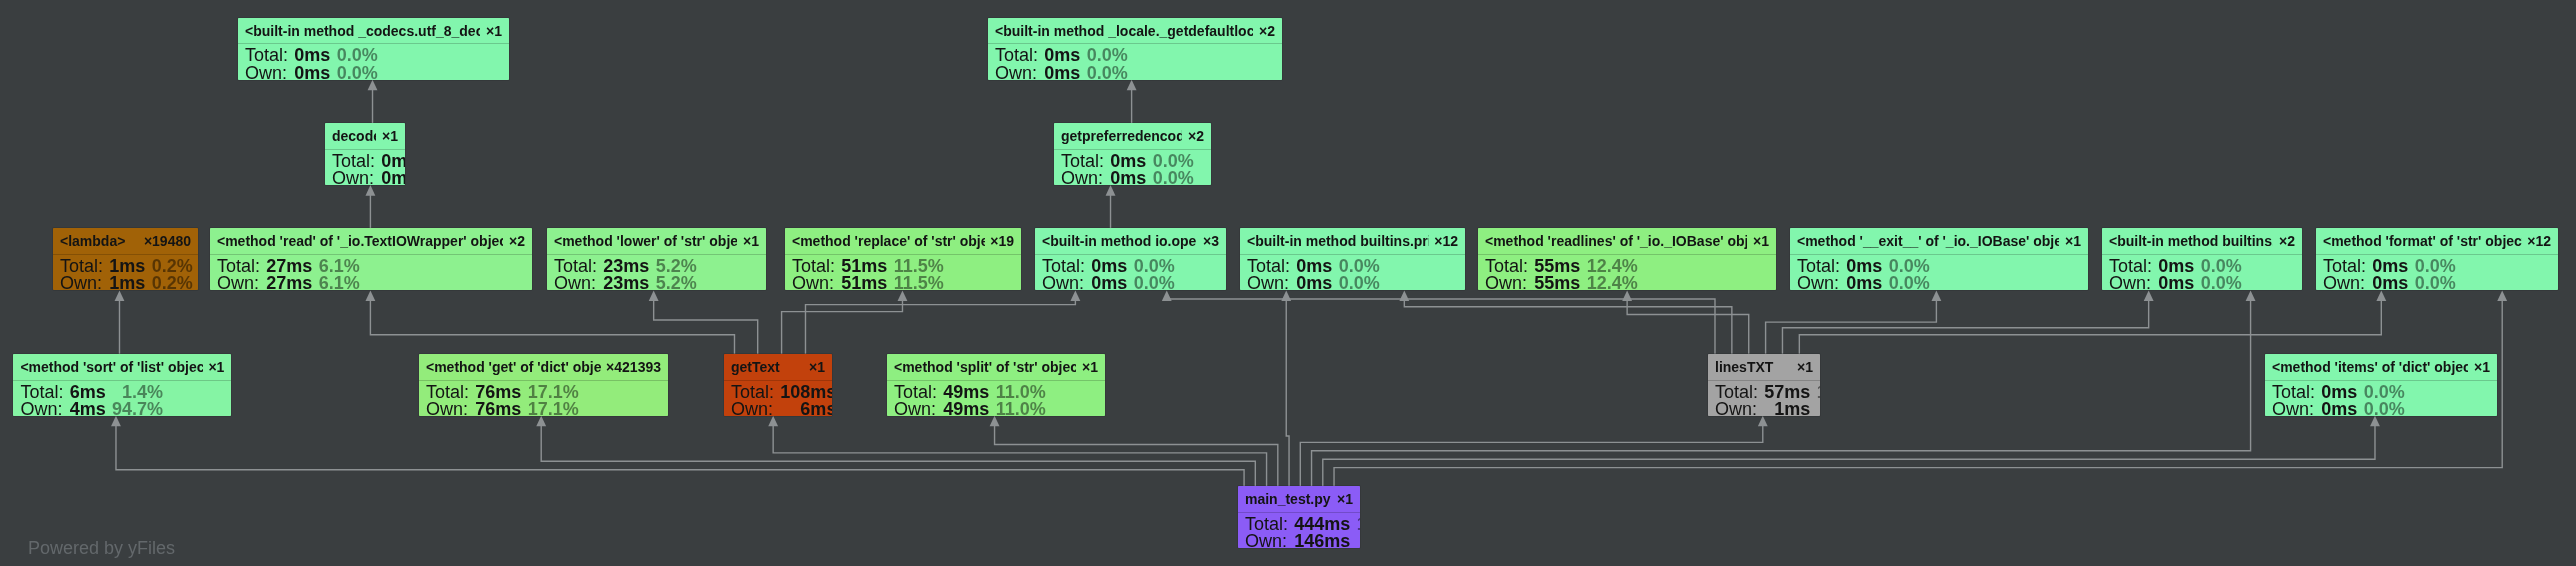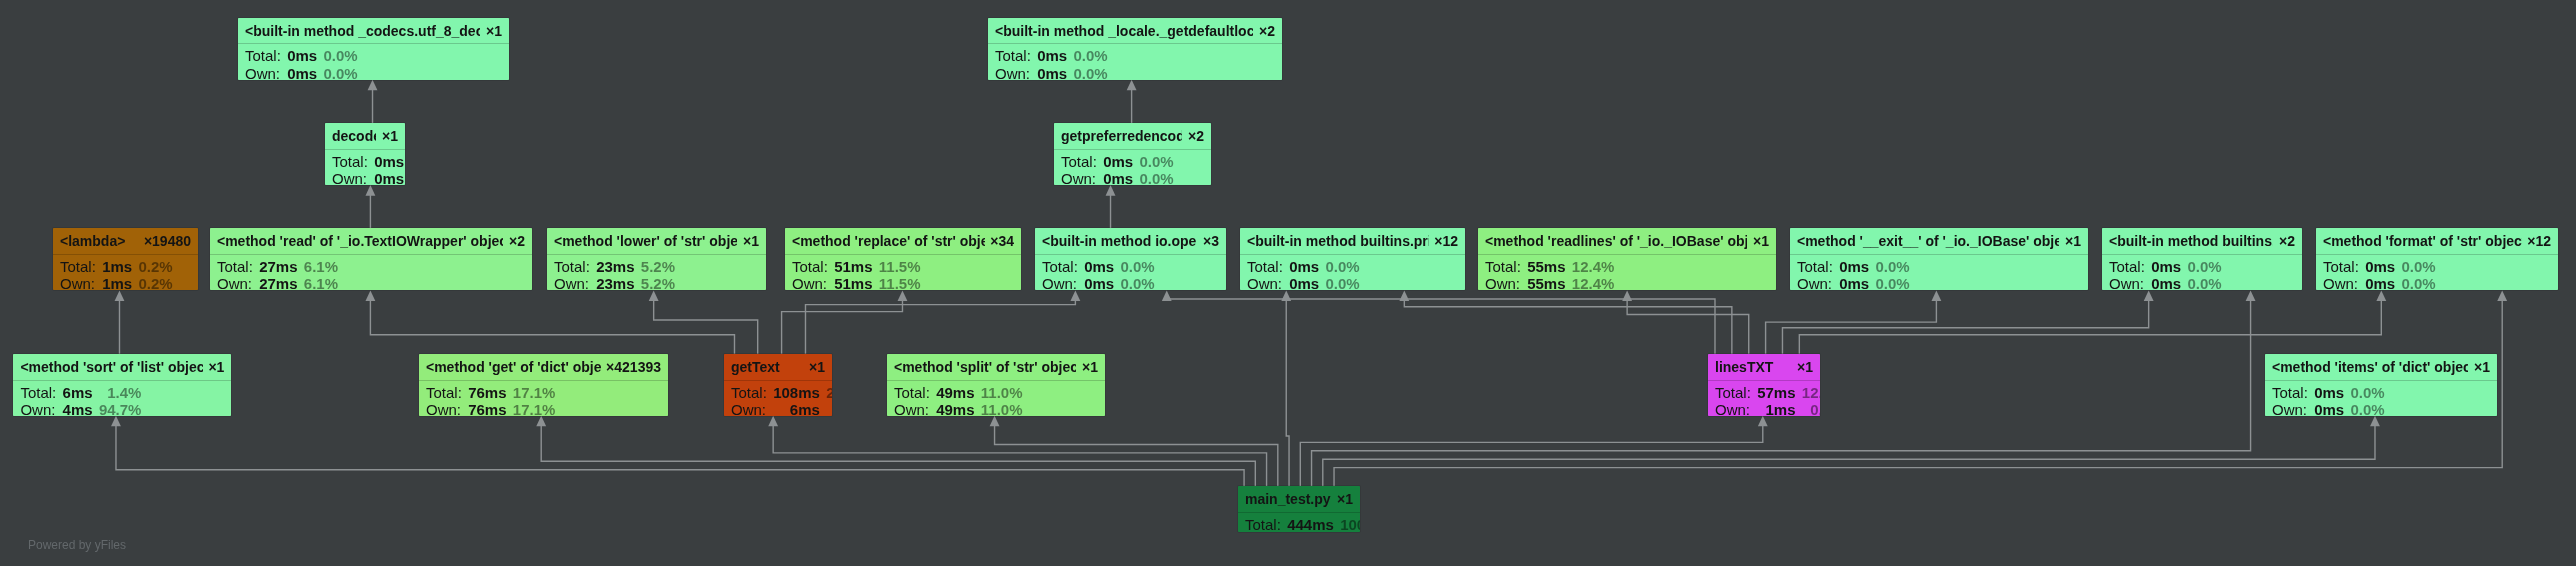--- a/index.html
+++ b/index.html
@@ -15,29 +15,29 @@
   .node .title-row{
     display:flex;align-items:center;gap:5.6px;
     padding:2.8px 7px 2.1px 7px;height:21px;
     border-bottom:0.7px solid rgba(0,0,0,0.18);
     font-weight:bold;font-size:14px;white-space:nowrap;
   }
   .node .title-row .fn-label{flex:1 1 auto;min-width:0;overflow:hidden;}
   .node .title-row .call-count{flex:0 0 auto;margin-left:auto;}
   .node .stats{
     display:inline-grid;grid-template-columns:auto max-content max-content;
-    column-gap:6.3px;row-gap:0.7px;padding:2.8px 7px;font-size:15px;line-height:17px;
+    column-gap:6.3px;row-gap:0.7px;padding:2.8px 7px;font-size:18px;line-height:17px;
     white-space:nowrap;
   }
   .node .stat-label{text-align:left;}
   .node .stat-value{font-weight:bold;text-align:right;}
   .node .stat-pct{color:rgba(0,0,0,0.45);text-align:right;font-weight:bold;}
   #powered-by{
     position:absolute;left:28px;top:538px;z-index:2;
-    font-size:12px;color:#63686b;
+    font-size:18px;color:#63686b;
   }
 </style>
 </head>
 <body>
 
 <div id="canvas">
   <svg id="edge-layer" width="2576" height="567" viewBox="0 0 3665 806">
       <polyline points="530,175 530,126" fill="none" stroke="#8d9193" stroke-width="2"></polyline>
       <polygon points="523,128 537,128 530,113" fill="#8d9193"></polygon>
       <polyline points="1610,175 1610,126" fill="none" stroke="#8d9193" stroke-width="2"></polyline>
@@ -182,21 +182,21 @@
       <span class="stat-value">23ms</span>
       <span class="stat-pct">5.2%</span>
       <span class="stat-label">Own:</span>
       <span class="stat-value">23ms</span>
       <span class="stat-pct">5.2%</span>
     </div>
   </div>
       <div class="node" style="left: 785px; top: 228px; width: 236px; height: 62px; background: rgb(142, 239, 129);">
     <div class="title-row">
       <span class="fn-label">&lt;method 'replace' of 'str' objects&gt;</span>
-      <span class="call-count">×34</span>
+      <span class="call-count">×19</span>
     </div>
     <div class="stats">
       <span class="stat-label">Total:</span>
       <span class="stat-value">51ms</span>
       <span class="stat-pct">11.5%</span>
       <span class="stat-label">Own:</span>
       <span class="stat-value">51ms</span>
       <span class="stat-pct">11.5%</span>
     </div>
   </div>
@@ -333,21 +333,21 @@
     </div>
     <div class="stats">
       <span class="stat-label">Total:</span>
       <span class="stat-value">49ms</span>
       <span class="stat-pct">11.0%</span>
       <span class="stat-label">Own:</span>
       <span class="stat-value">49ms</span>
       <span class="stat-pct">11.0%</span>
     </div>
   </div>
-      <div class="node" style="left: 1708px; top: 354px; width: 112px; height: 62px; background: #d946ef;">
+      <div class="node" style="left: 1708px; top: 354px; width: 112px; height: 62px; background: #a3a3a3;">
     <div class="title-row">
       <span class="fn-label">linesTXT</span>
       <span class="call-count">×1</span>
     </div>
     <div class="stats">
       <span class="stat-label">Total:</span>
       <span class="stat-value">57ms</span>
       <span class="stat-pct">12.8%</span>
       <span class="stat-label">Own:</span>
       <span class="stat-value">1ms</span>
@@ -361,21 +361,21 @@
     </div>
     <div class="stats">
       <span class="stat-label">Total:</span>
       <span class="stat-value">0ms</span>
       <span class="stat-pct">0.0%</span>
       <span class="stat-label">Own:</span>
       <span class="stat-value">0ms</span>
       <span class="stat-pct">0.0%</span>
     </div>
   </div>
-      <div class="node" style="left: 1238px; top: 486px; width: 122px; height: 46px; background: #15803d;">
+      <div class="node" style="left: 1238px; top: 486px; width: 122px; height: 62px; background: #8b5cf6;">
     <div class="title-row">
       <span class="fn-label">main_test.py</span>
       <span class="call-count">×1</span>
     </div>
     <div class="stats">
       <span class="stat-label">Total:</span>
       <span class="stat-value">444ms</span>
       <span class="stat-pct">100.0%</span>
       <span class="stat-label">Own:</span>
       <span class="stat-value">146ms</span>

